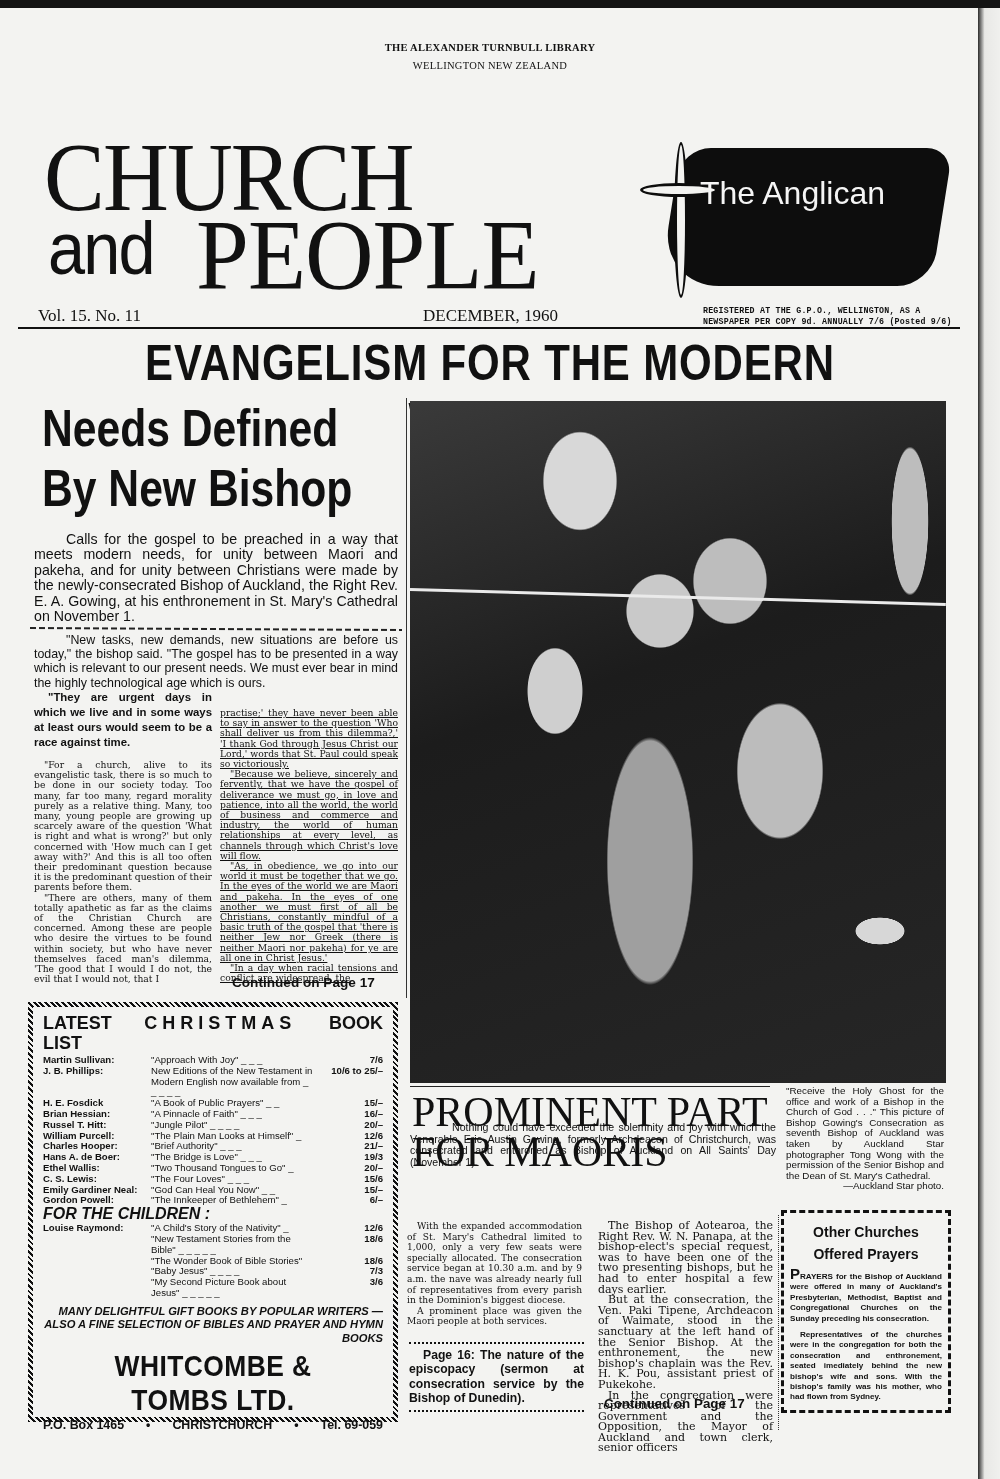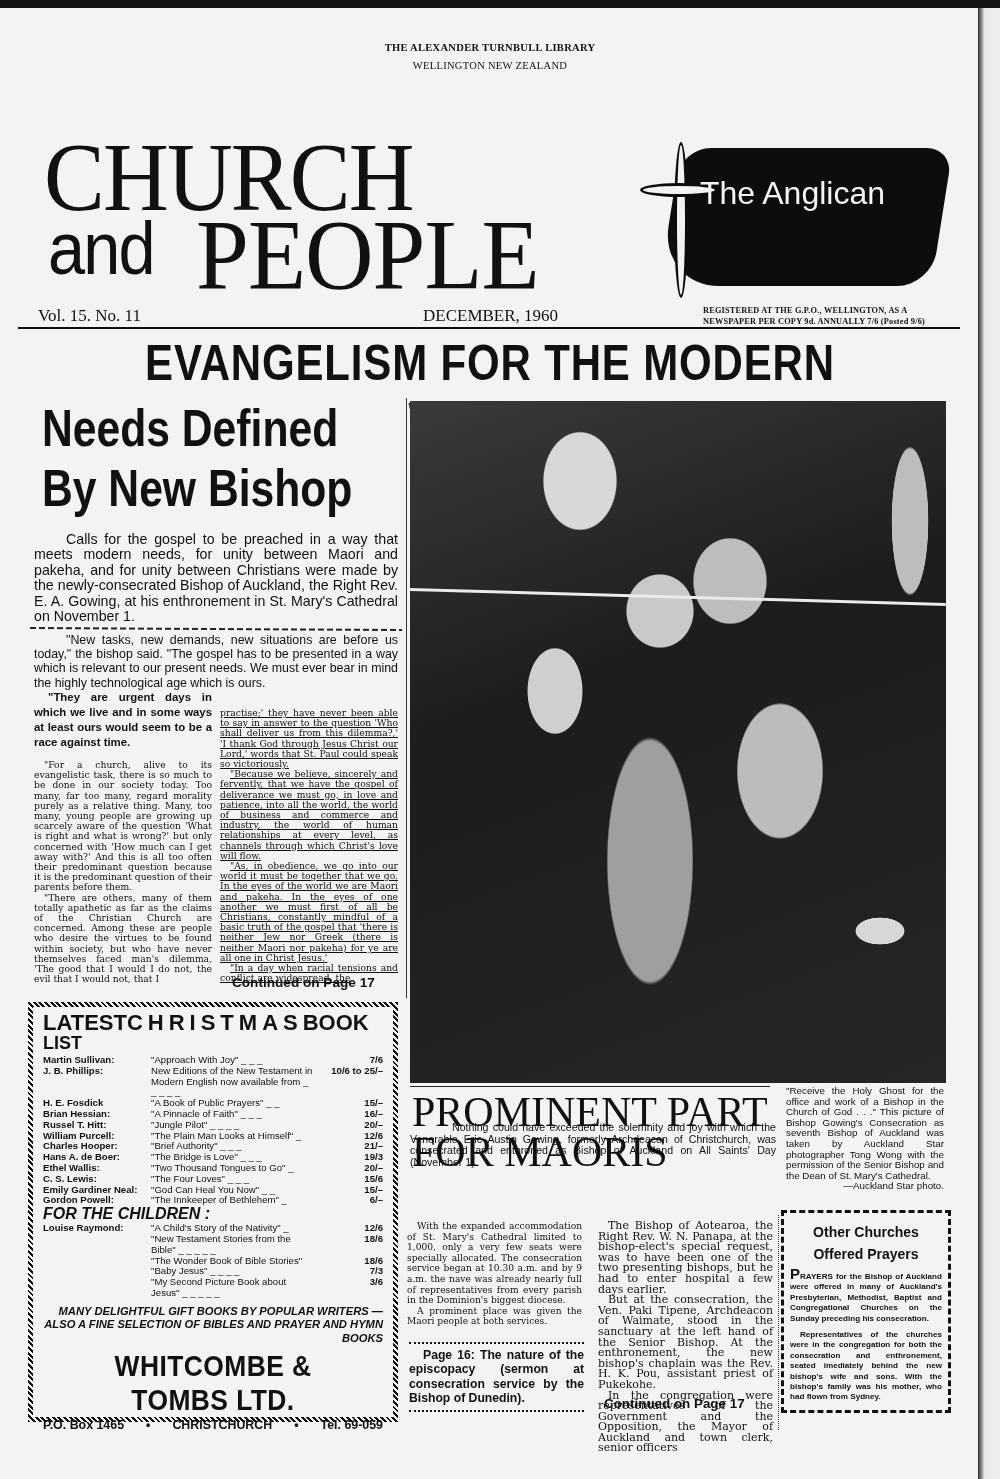--- a/index.html
+++ b/index.html
@@ -51,21 +51,21 @@
   .badge-text {
     left: 700px; top: 172px; color: #f5f5f5;
     font-family: "Liberation Sans", sans-serif; font-size: 32px; line-height: 42px;
   }
   .cross-v { left: 674px; top: 142px; width: 8px; height: 150px; border: 3px solid #0d0d0d; border-radius: 50%; background: #f3f3f1; }
   .cross-h { left: 640px; top: 183px; width: 72px; height: 8px; border: 3px solid #0d0d0d; border-radius: 50%; background: #f3f3f1; }
 
   .dateline { top: 306px; font-family: "Liberation Serif", serif; font-size: 17px; }
   .vol { left: 38px; }
   .date { left: 423px; }
-  .reg { left: 703px; top: 305px; font-family: Liberation Serif, serif; font-weight: bold; font-size: 8.3px; line-height: 11px; letter-spacing: 0.2px; }
+  .reg { left: 703px; top: 305px; font-family: Liberation Mono, monospace; font-weight: bold; font-size: 8.3px; line-height: 11px; letter-spacing: 0.2px; }
   .rule-top { left: 18px; top: 327px; width: 942px; height: 2px; background: #111; }
 
   
   .main-head {
     left: 0; width: 980px; top: 334px; text-align: center;
     font-family: "Liberation Sans", sans-serif; font-weight: bold;
     font-size: 50px; letter-spacing: 1px;
     transform: scaleX(0.84); transform-origin: center top;
   }
   .sub-head {
@@ -156,21 +156,21 @@
   .dropcap { font-size: 15px; line-height: 10px; }
 
   
   .ad {
     left: 28px; top: 1002px; width: 370px; height: 420px;
     border: 5px solid transparent; box-sizing: border-box;
     border-image: repeating-linear-gradient(45deg, #111 0 2px, #f3f3f1 2px 4px) 5;
     padding: 6px 10px 4px 10px;
     font-family: "Liberation Sans", sans-serif;
   }
-  .ad-title { font-weight: bold; font-size: 22px; line-height: 20px; display: flex; }
+  .ad-title { font-weight: bold; font-size: 18px; line-height: 20px; display: flex; justify-content: space-between; }
   .ad-title .mid { letter-spacing: 5px; }
   .ad-title2 { font-weight: bold; font-size: 18px; line-height: 20px; }
   .ad-list { margin-top: 2px; }
   .row { display: flex; font-size: 9.6px; line-height: 10.8px; }
   .row .au { width: 108px; font-weight: bold; flex: none; }
   .row .ti { flex: 1; }
   .row .pr { width: 70px; text-align: right; font-weight: bold; flex: none; }
   .kids { font-weight: bold; font-style: italic; font-size: 16px; line-height: 15px; }
   .ad-promo { margin-top: 6px; text-align: right; font-style: italic; font-weight: bold; font-size: 11.2px; line-height: 13.4px; }
   .ad-firm { margin-top: 4px; text-align: center; font-weight: bold; font-size: 30px; line-height: 34px; transform: scaleX(0.88); letter-spacing: 0.5px; }

